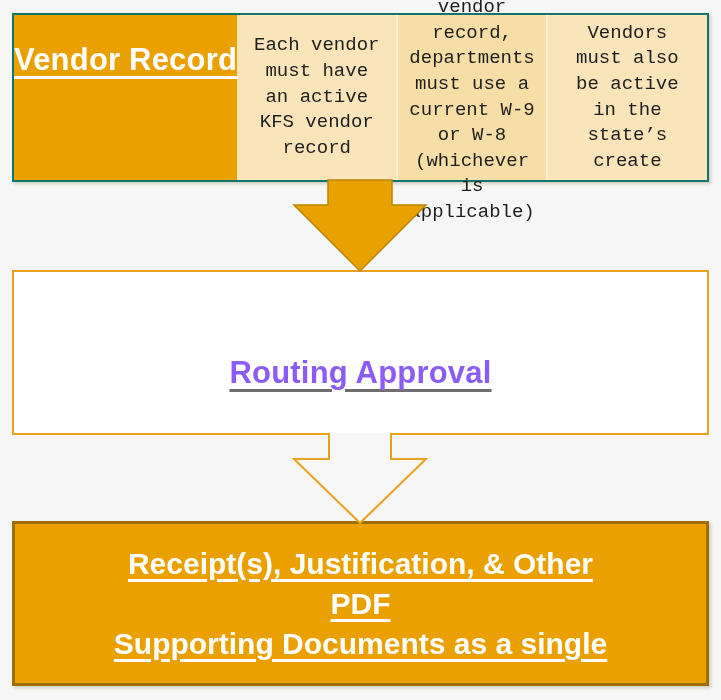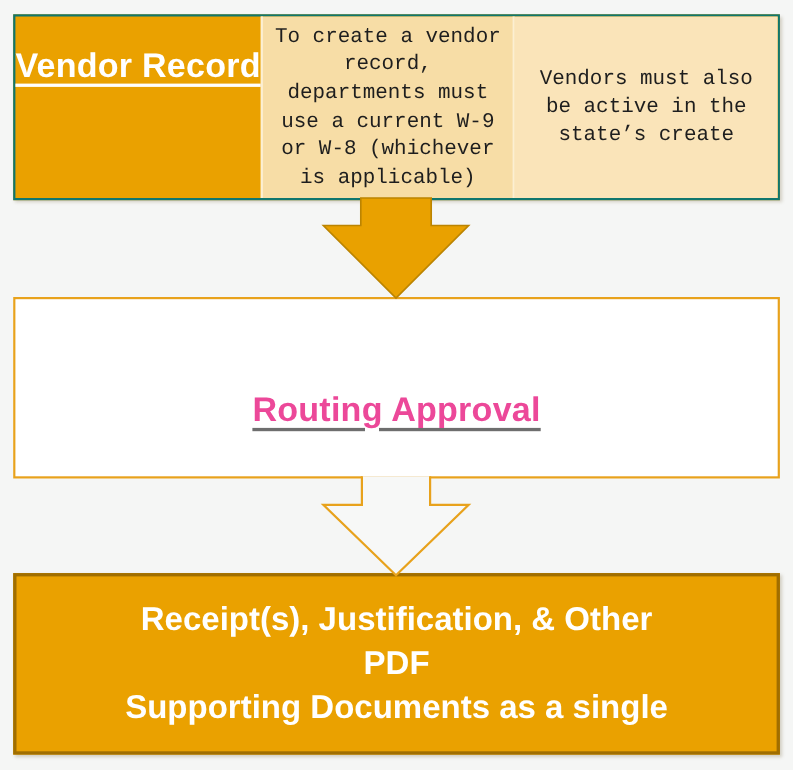--- a/index.html
+++ b/index.html
@@ -56,38 +56,39 @@
     padding: 3px 6px;
   }
   
   #step2 {
     top: 270px; height: 165px;
     background: #FFFFFF;
     border: 2px solid #E8A21C;
     display: flex; align-items: center; justify-content: center;
   }
   #step2 .step-title {
-    color: #ec4899;
+    color: #8b5cf6;
     text-decoration-color: #6E6E6E;
     margin-top: 41px;
   }
   
   #step3 {
     top: 521px; height: 165px;
     background: #EAA100;
     border: 3px solid #A06E00;
     display: flex; flex-direction: column;
     align-items: center; justify-content: center;
     box-shadow: 2px 2px 3px rgba(120,100,60,0.28);
   }
   .title-line {
     font-weight: bold;
     font-size: 30px;
     line-height: 40px;
     color: #FFFFFF;
+    text-decoration: underline;
     text-underline-offset: 5px;
     text-decoration-thickness: 2.5px;
     text-align: center;
   }
   
   #arrow-layer {
     position: absolute;
     left: 0; top: 0;
     width: 721px; height: 700px;
     pointer-events: none;
@@ -106,20 +107,23 @@
   }
 </style>
 </head>
 <body>
 
 <div class="step" id="step1">
   <div class="step1-header">
     <span class="step-title">Vendor Record</span>
   </div>
   <div class="step1-band">
+    <div class="band-cell">
+      <span>Each vendor must have an active KFS vendor record</span>
+    </div>
     <div class="band-cell middle">
       <span>To create a vendor record, departments must use a current W-9 or W-8 (whichever is applicable)</span>
     </div>
     <div class="band-cell">
       <span>Vendors must also be active in the state’s create</span>
     </div>
   </div>
 </div>
 
 <div class="step" id="step2">

